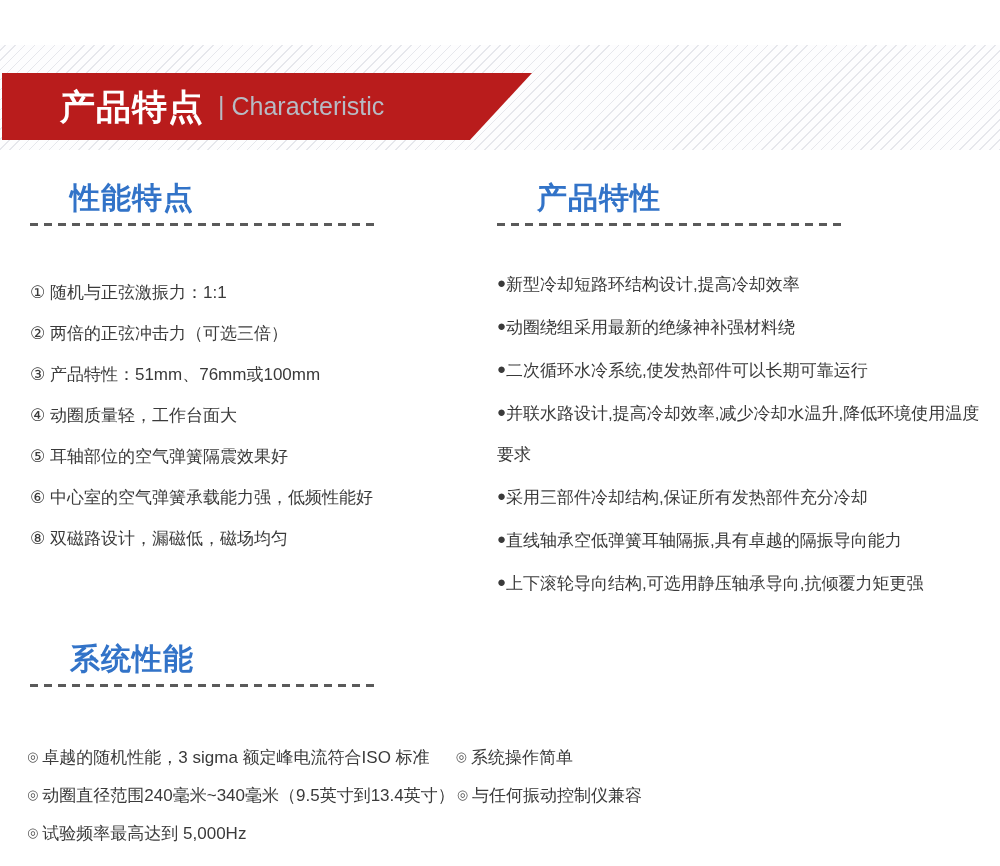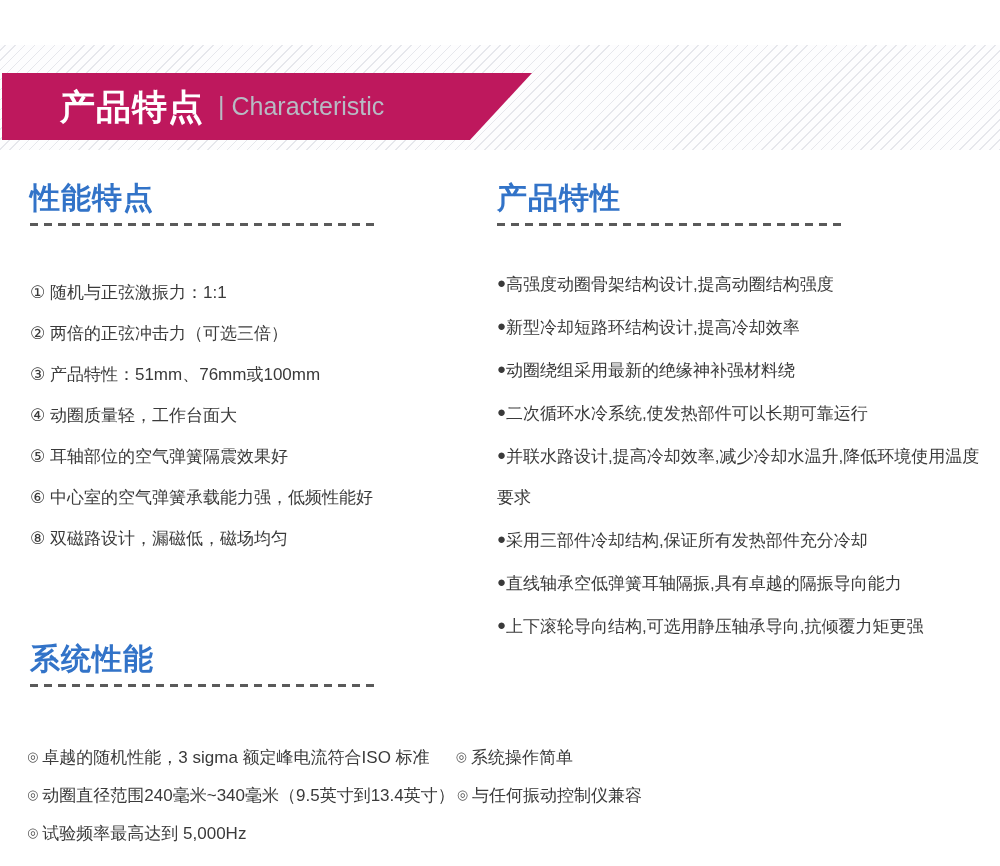--- a/index.html
+++ b/index.html
@@ -32,21 +32,21 @@
     background-color: #fdfdfe;
   }
 
   
   .banner {
     position: absolute;
     left: 2px;
     top: 73px;
     width: 530px;
     height: 67px;
-    background: #be185d;
+    background: #b91c1c;
     clip-path: polygon(0 0, 100% 0, 88.3% 100%, 0 100%);
     display: flex;
     align-items: center;
     box-sizing: border-box;
     padding-left: 58px;
   }
   .banner-title {
     color: #ffffff;
     font-size: 35px;
     font-weight: bold;
@@ -67,20 +67,21 @@
   .sec-head {
     position: absolute;
   }
   .sec-head .sec-title {
     color: #3273c8;
     font-size: 30px;
     font-weight: bold;
     line-height: 1.05;
     letter-spacing: 1px;
     white-space: nowrap;
+    margin-left: 40px;
   }
   .sec-head .sec-rule {
     margin-top: 9px;
     height: 3px;
     background-image: repeating-linear-gradient(
         to right,
         #5a5a5a 0px,
         #5a5a5a 8px,
         rgba(255,255,255,0) 8px,
         rgba(255,255,255,0) 14px);
@@ -159,23 +160,20 @@
   <div class="item">② 两倍的正弦冲击力（可选三倍）</div>
   <div class="item">③ 产品特性：51mm、76mm或100mm</div>
   <div class="item">④ 动圈质量轻，工作台面大</div>
   <div class="item">⑤ 耳轴部位的空气弹簧隔震效果好</div>
   <div class="item">⑥ 中心室的空气弹簧承载能力强，低频性能好</div>
   <div class="item">⑧ 双磁路设计，漏磁低，磁场均匀</div>
 </div>
 
 <div class="col col-right">
   <div class="item">
-    <span class="bullet">●</span><span>高强度动圈骨架结构设计,提高动圈结构强度</span>
-  </div>
-  <div class="item">
     <span class="bullet">●</span><span>新型冷却短路环结构设计,提高冷却效率</span>
   </div>
   <div class="item">
     <span class="bullet">●</span><span>动圈绕组采用最新的绝缘神补强材料绕</span>
   </div>
   <div class="item">
     <span class="bullet">●</span><span>二次循环水冷系统,使发热部件可以长期可靠运行</span>
   </div>
   <div class="item wrap">
     <span class="bullet">●</span><span>并联水路设计,提高冷却效率,减少冷却水温升,降低环境使用温度要求</span>

